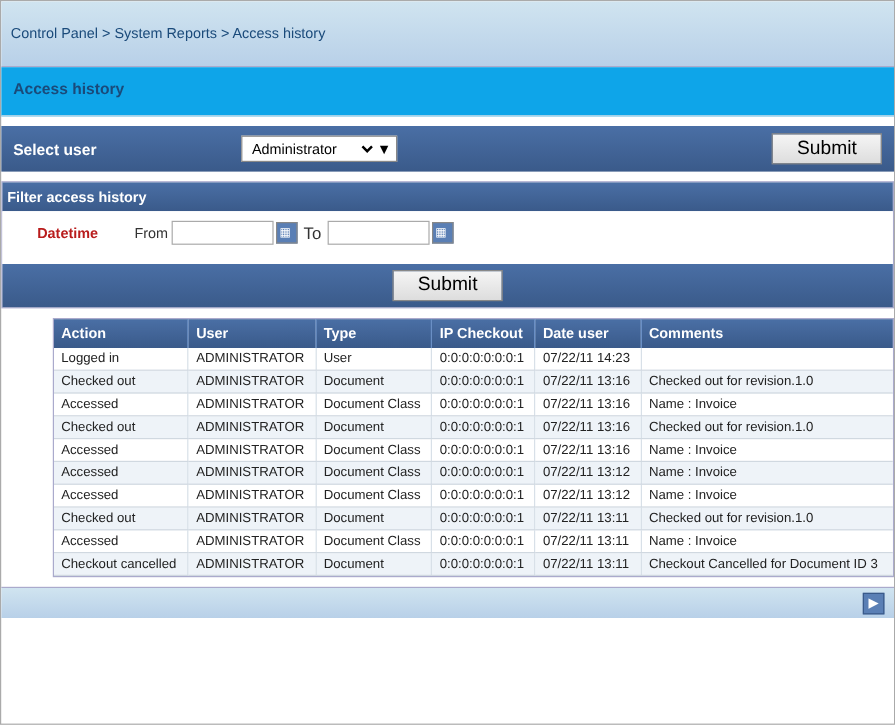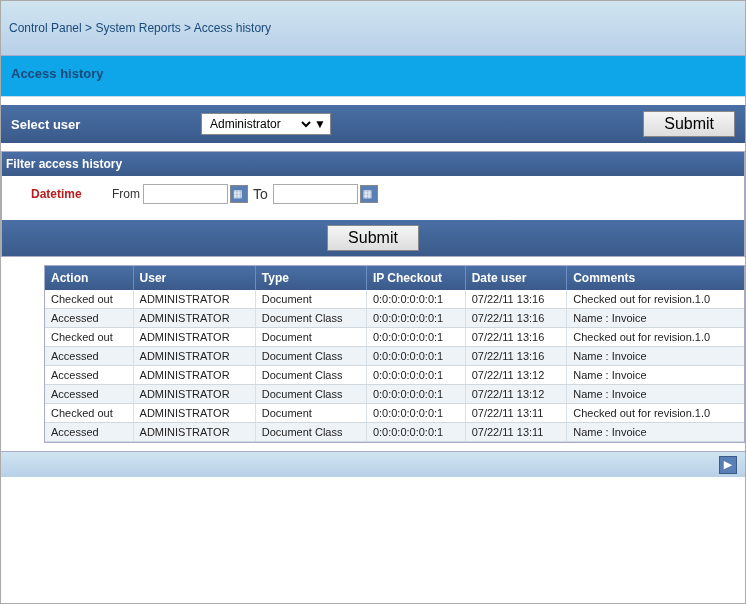--- a/index.html
+++ b/index.html
@@ -250,20 +250,28 @@
       <tr>
         <th>Action</th>
         <th>User</th>
         <th>Type</th>
         <th>IP Checkout</th>
         <th>Date user</th>
         <th>Comments</th>
       </tr>
     </thead>
     <tbody id="table-body">
+    <tr>
+          <td>Logged in</td>
+          <td>ADMINISTRATOR</td>
+          <td>User</td>
+          <td>0:0:0:0:0:0:0:1</td>
+          <td>07/22/11 14:23</td>
+          <td></td>
+        </tr>
         <tr>
           <td>Checked out</td>
           <td>ADMINISTRATOR</td>
           <td>Document</td>
           <td>0:0:0:0:0:0:0:1</td>
           <td>07/22/11 13:16</td>
           <td>Checked out for revision.1.0</td>
         </tr>
         <tr>
           <td>Accessed</td>
@@ -314,19 +322,27 @@
           <td>Checked out for revision.1.0</td>
         </tr>
         <tr>
           <td>Accessed</td>
           <td>ADMINISTRATOR</td>
           <td>Document Class</td>
           <td>0:0:0:0:0:0:0:1</td>
           <td>07/22/11 13:11</td>
           <td>Name : Invoice</td>
         </tr>
+        <tr>
+          <td>Checkout cancelled</td>
+          <td>ADMINISTRATOR</td>
+          <td>Document</td>
+          <td>0:0:0:0:0:0:0:1</td>
+          <td>07/22/11 13:11</td>
+          <td>Checkout Cancelled for Document ID 3</td>
+        </tr>
       </tbody>
   </table>
 </div>
 
 <div class="page-footer">
   <div class="nav-arrow">▶</div>
 </div>
 
 </body></html>

